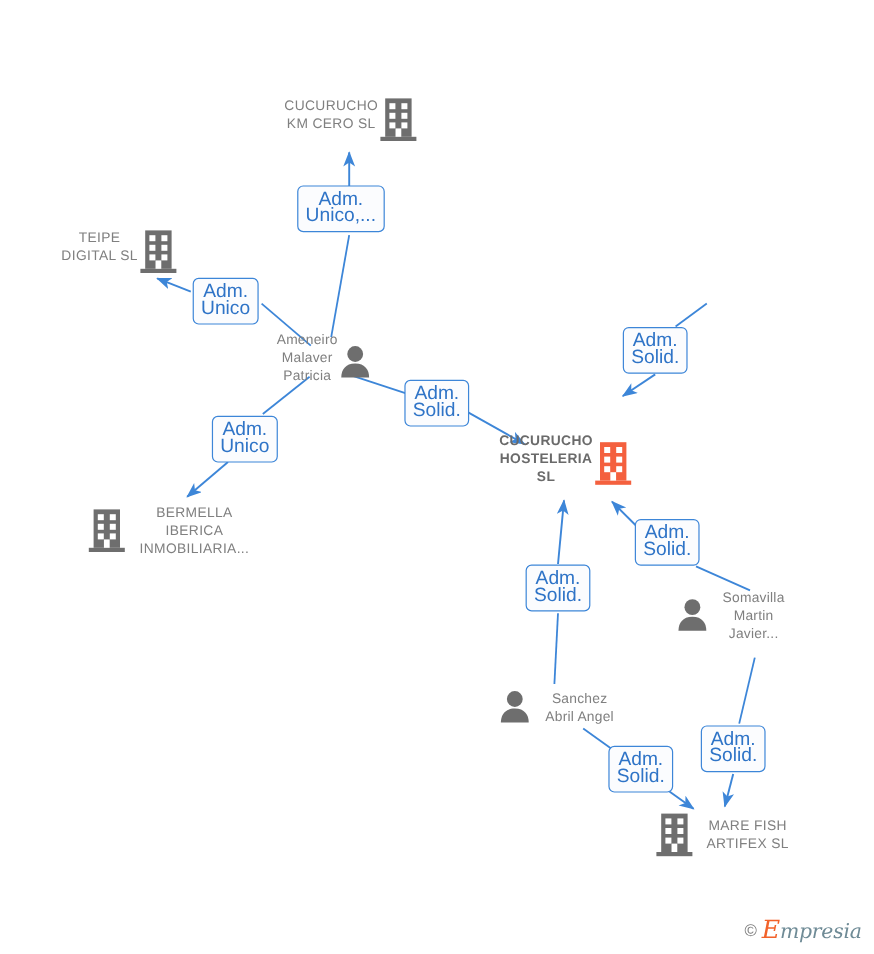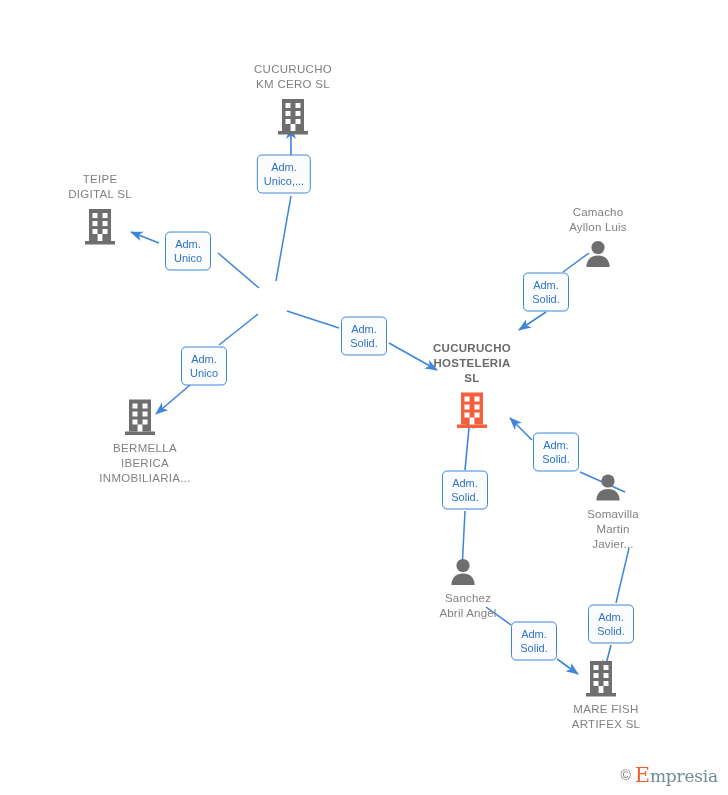--- a/index.html
+++ b/index.html
@@ -19,21 +19,21 @@
     position: absolute;
     left: 0;
     top: 0;
     width: 728px;
     height: 795px;
   }
   .node {
     position: absolute;
     transform: translate(-50%, -50%);
     display: flex;
-    flex-direction: column;
+    flex-direction: row;
     align-items: center;
     justify-content: center;
     width: 150px;
   }
   .node-label {
     font-size: 11.5px;
     line-height: 15px;
     color: #808080;
     text-align: center;
     letter-spacing: 0.2px;
@@ -52,21 +52,21 @@
   .node.label-above .node-label { margin-bottom: 4px; }
   .node.label-below .node-label { margin-top: 4px; margin-left: 10px; }
 
   .edge-label {
     position: absolute;
     transform: translate(-50%, -50%);
     background: #fbfcfe;
     border: 1.4px solid #3d86d8;
     border-radius: 5px;
     color: #2f74c7;
-    font-size: 11px;
+    font-size: 16px;
     line-height: 14px;
     text-align: center;
     padding: 4px 6px 5px 6px;
     white-space: pre-line;
     box-sizing: border-box;
     min-width: 46px;
   }
 
   #watermark {
     position: absolute;
@@ -76,20 +76,21 @@
     align-items: center;
     gap: 4px;
     font-size: 17px;
   }
   #watermark .copy {
     color: #7b7b7b;
     font-size: 14px;
   }
   #watermark .brand {
     font-family: "DejaVu Serif", serif;
+    font-style: italic;
     color: #6f8b96;
     font-size: 17px;
     letter-spacing: -0.2px;
   }
   #watermark .brand .cap {
     color: #f2622a;
     font-size: 21px;
   }
 </style>
 </head>
@@ -157,46 +158,47 @@
       <rect x="9.5" y="7" width="5" height="5" fill="#ffffff"></rect>
       <rect x="19.5" y="7" width="5" height="5" fill="#ffffff"></rect>
       <rect x="9.5" y="15" width="5" height="5" fill="#ffffff"></rect>
       <rect x="19.5" y="15" width="5" height="5" fill="#ffffff"></rect>
       <rect x="9.5" y="23" width="5" height="5" fill="#ffffff"></rect>
       <rect x="19.5" y="23" width="5" height="5" fill="#ffffff"></rect>
       <rect x="14.6" y="28" width="4.8" height="7" fill="#ffffff"></rect>
     </svg>
   </div>
 
+  <div class="node label-above" style="left:271px; top:301px;">
+    <div class="node-label">Ameneiro
+Malaver
+Patricia</div>
+    <svg class="node-icon" width="30" height="30" viewBox="0 0 30 30">
+      <circle cx="15" cy="8.5" r="6.6" fill="#6e6e6e"></circle>
+      <path d="M15 16.5 c -8.2 0 -11.6 5.3 -11.6 11.6 l 23.2 0 c 0 -6.3 -3.4 -11.6 -11.6 -11.6 z" fill="#6e6e6e"></path>
+    </svg>
+  </div>
 
   <div class="node label-below" style="left:140px; top:441px;">
     <svg class="node-icon" width="34" height="40" viewBox="0 0 34 40">
       <rect x="6" y="3" width="22" height="32" fill="#6e6e6e"></rect>
       <rect x="2" y="35" width="30" height="3.5" fill="#6e6e6e"></rect>
       <rect x="9.5" y="7" width="5" height="5" fill="#ffffff"></rect>
       <rect x="19.5" y="7" width="5" height="5" fill="#ffffff"></rect>
       <rect x="9.5" y="15" width="5" height="5" fill="#ffffff"></rect>
       <rect x="19.5" y="15" width="5" height="5" fill="#ffffff"></rect>
       <rect x="9.5" y="23" width="5" height="5" fill="#ffffff"></rect>
       <rect x="19.5" y="23" width="5" height="5" fill="#ffffff"></rect>
       <rect x="14.6" y="28" width="4.8" height="7" fill="#ffffff"></rect>
     </svg>
     <div class="node-label company">BERMELLA
 IBERICA
 INMOBILIARIA...</div>
   </div>
 
-  <div class="node label-above" style="left:598px; top:237px;">
-    <div class="node-label">Camacho
-Ayllon Luis</div>
-    <svg class="node-icon" width="30" height="30" viewBox="0 0 30 30">
-      <circle cx="15" cy="8.5" r="6.6" fill="#6e6e6e"></circle>
-      <path d="M15 16.5 c -8.2 0 -11.6 5.3 -11.6 11.6 l 23.2 0 c 0 -6.3 -3.4 -11.6 -11.6 -11.6 z" fill="#6e6e6e"></path>
-    </svg>
-  </div>
 
   <div class="node label-above" style="left:472px; top:385px;">
     <div class="node-label company focus">CUCURUCHO
 HOSTELERIA
 SL</div>
     <svg class="node-icon" width="34" height="40" viewBox="0 0 34 40">
       <rect x="6" y="3" width="22" height="32" fill="#f4603e"></rect>
       <rect x="2" y="35" width="30" height="3.5" fill="#f4603e"></rect>
       <rect x="9.5" y="7" width="5" height="5" fill="#ffffff"></rect>
       <rect x="19.5" y="7" width="5" height="5" fill="#ffffff"></rect>

